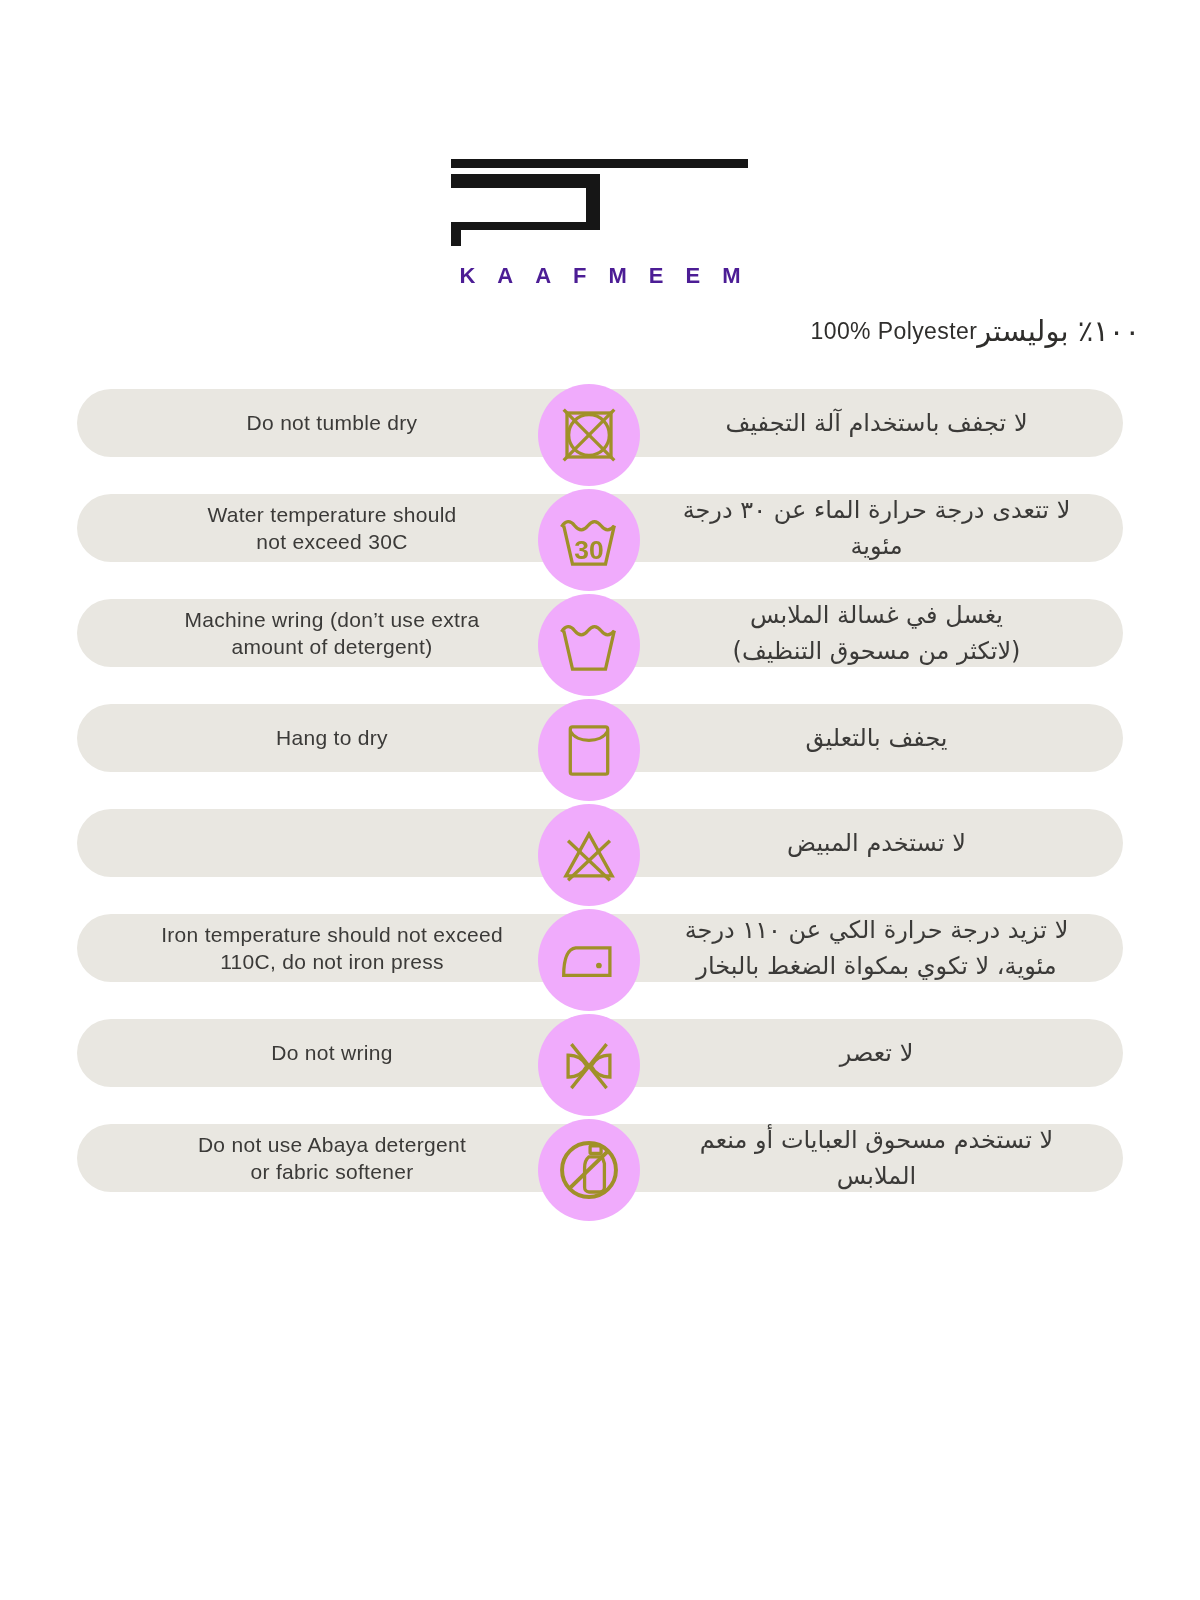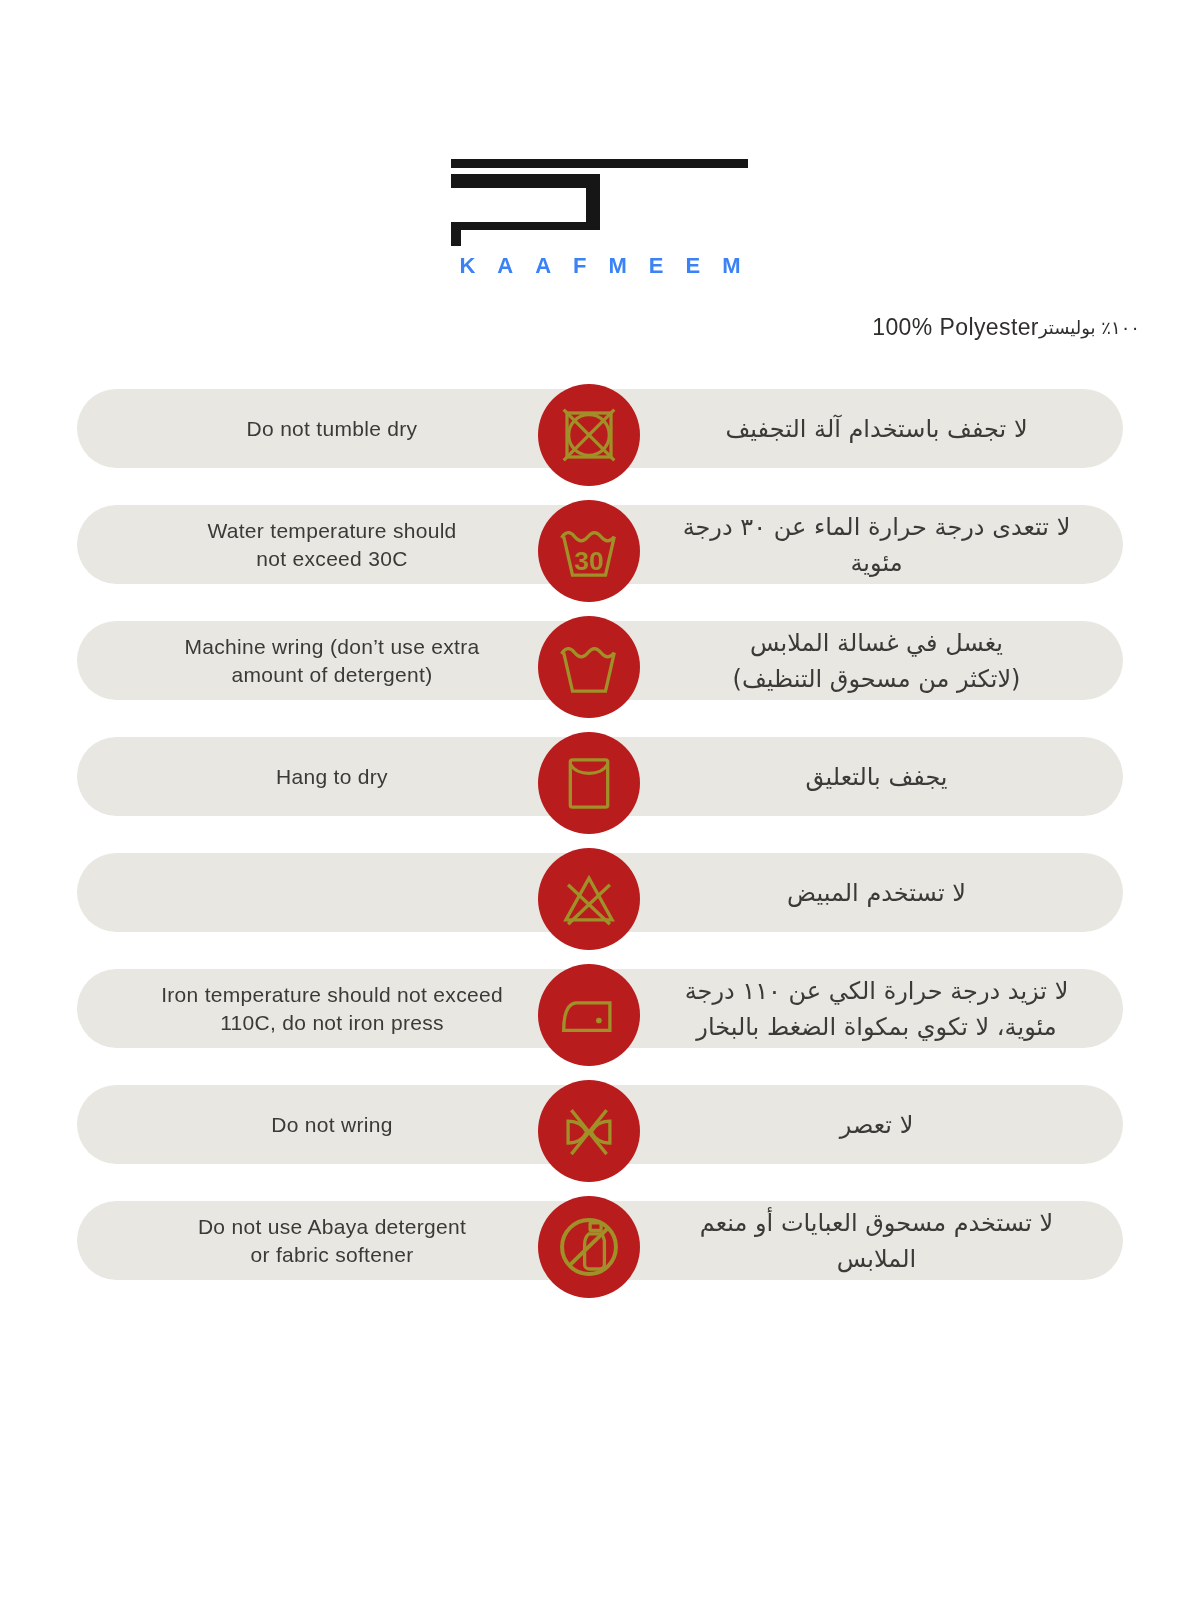--- a/index.html
+++ b/index.html
@@ -2,38 +2,38 @@
 <html><head>
 <meta charset="utf-8">
 <style>
   * { margin:0; padding:0; box-sizing:border-box; }
   html,body { width:1200px; height:1600px; background:#ffffff; }
   body { position:relative; font-family:"Liberation Sans", sans-serif; }
 
   .header { position:absolute; top:158px; left:0; width:1200px;
             display:flex; flex-direction:column; align-items:center; }
   .logo-mark { display:block; }
-  .brand-name { margin-top:5px; font-size:22px; font-weight:600; color:#3b82f6;
+  .brand-name { margin-top:15px; font-size:22px; font-weight:600; color:#4c1d95;
                 letter-spacing:22px; padding-left:22px; white-space:nowrap; }
 
   .material-row { position:absolute; top:314px; left:60px; right:60px;
                   display:flex; justify-content:flex-end; align-items:center; }
   .material-en { font-size:23px; color:#2f2e2c; letter-spacing:0.4px; }
-  .material-ar { font-size:18px; color:#2f2e2c; direction:rtl;
+  .material-ar { font-size:29px; color:#2f2e2c; direction:rtl;
                  font-family:"DejaVu Sans", sans-serif; }
 
   .rows { position:absolute; top:389px; left:77px; right:77px;
           display:flex; flex-direction:column; gap:37px; }
-  .pill { position:relative; height:79px; background:#e9e7e1; border-radius:46px; }
+  .pill { position:relative; height:68px; background:#e9e7e1; border-radius:46px; }
   .pill .en { position:absolute; left:40px; top:0; bottom:0; width:430px;
               display:flex; align-items:center; justify-content:center;
               text-align:center; font-size:21px; line-height:1.3; color:#3b3a38;
               letter-spacing:0.3px; white-space:pre-line; }
   .icon-circle { position:absolute; left:461px; top:-5px; width:102px; height:102px;
-                 background:#b91c1c; border-radius:50%;
+                 background:#f0abfc; border-radius:50%;
                  display:flex; align-items:center; justify-content:center; }
   .pill .ar { position:absolute; left:585px; right:32px; top:0; bottom:0;
               display:flex; align-items:center; justify-content:center;
               text-align:center; font-size:24px; line-height:1.5; color:#3b3a38;
               direction:rtl; white-space:pre-line;
               font-family:"DejaVu Sans", sans-serif; }
 
   .care-icon { stroke:#a09028; fill:none; stroke-width:3; }
   .care-icon .fat { stroke-width:3.6; }
   .care-icon text { stroke:none; fill:#a09028; font-family:"Liberation Sans", sans-serif;

